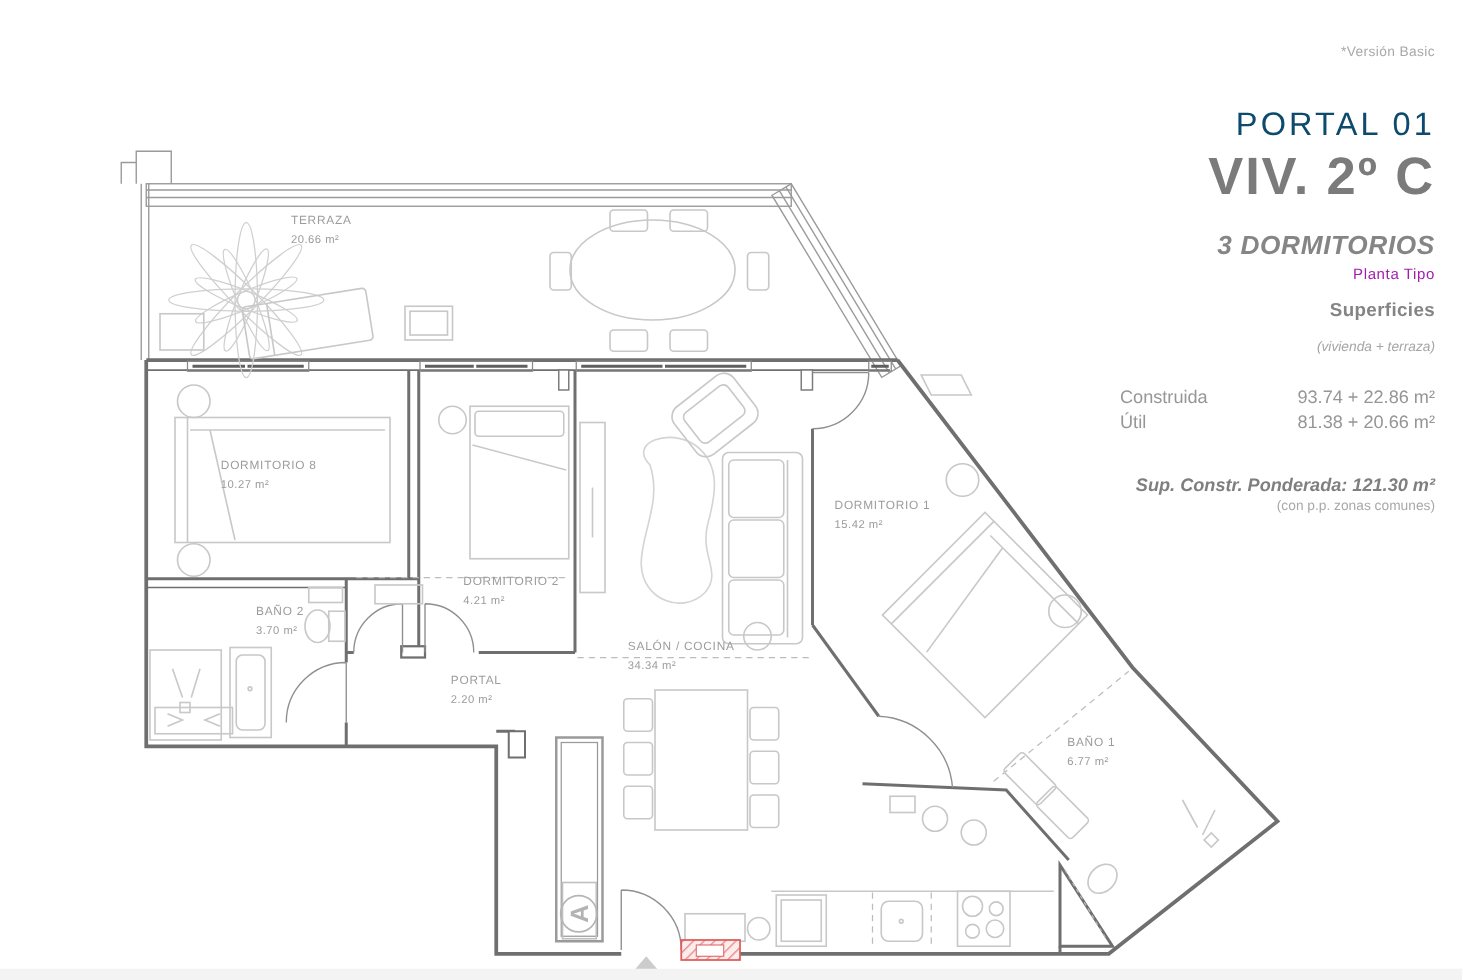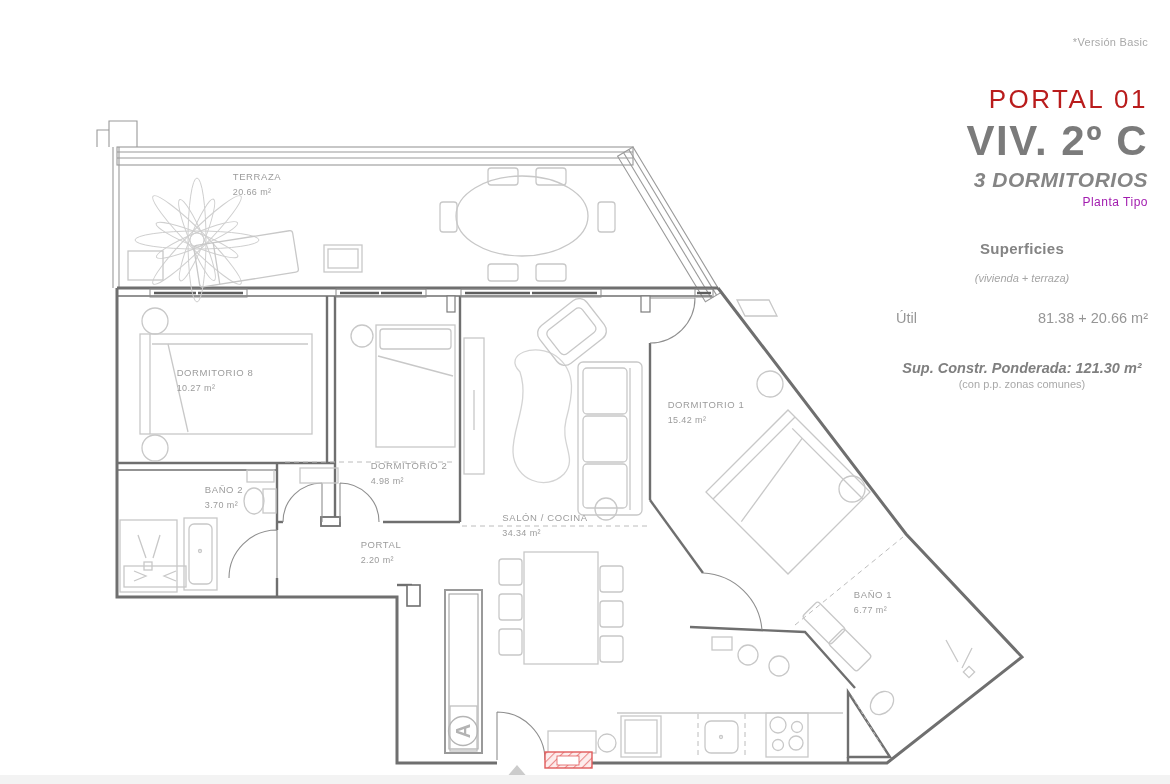--- a/index.html
+++ b/index.html
@@ -6,25 +6,25 @@
   .canvas{position:relative;width:1170px;height:784px;background:#ffffff;overflow:hidden;
           font-family:"Liberation Sans", sans-serif;}
   svg{position:absolute;left:0;top:0;}
   
   .room-label{position:absolute;transform:translateX(-50%);text-align:left;
               color:#9c9c9c;font-size:9.5px;letter-spacing:.6px;line-height:1.55;white-space:nowrap;}
   .room-label .area{font-size:9px;letter-spacing:.4px;}
   
   .version-note{position:absolute;right:22px;top:36px;font-size:11px;color:#a9a9a9;letter-spacing:.3px;}
   .title-block{position:absolute;right:22px;top:84px;text-align:right;color:#8f8f8f;}
-  .portal{font-size:26px;letter-spacing:2.5px;color:#b91c1c;}
+  .portal{font-size:26px;letter-spacing:2.5px;color:#0c4a6e;}
   .unit{font-size:42px;font-weight:bold;letter-spacing:1.5px;color:#7b7b7b;margin-top:2px;}
-  .unit-type{font-size:21px;font-weight:bold;font-style:italic;color:#858585;letter-spacing:.5px;margin-top:3px;}
+  .unit-type{font-size:21px;font-weight:bold;font-style:italic;color:#858585;letter-spacing:.5px;margin-top:20px;}
   .plan-type{font-size:12px;color:#a21caf;letter-spacing:.5px;margin-top:3px;}
-  .surfaces{position:absolute;right:22px;top:240px;width:252px;text-align:center;color:#969696;}
+  .surfaces{position:absolute;right:22px;top:240px;width:252px;text-align:right;color:#969696;}
   .surf-title{font-size:15px;font-weight:bold;color:#848484;letter-spacing:.3px;}
   .surf-sub{font-size:11px;font-style:italic;color:#a5a5a5;margin-top:15px;}
   .surf-rows{margin-top:24px;}
   .surf-row{display:flex;justify-content:space-between;font-size:14.5px;line-height:1.4;color:#969696;}
   .ponderada{margin-top:32px;font-size:14.5px;font-weight:bold;font-style:italic;color:#7f7f7f;}
   .ponderada-note{font-size:11px;color:#a9a9a9;margin-top:2px;}
   .page-edge{position:absolute;left:0;bottom:0;width:1170px;height:9px;background:#f3f3f3;}
 </style>
 </head>
 <body>
@@ -268,21 +268,21 @@
   <div class="room-label" style="left:215px;top:366px">
     <span>DORMITORIO 8</span><br>
     <span class="area">10.27 m²</span>
   </div>
   <div class="room-label" style="left:224px;top:483px">
     <span>BAÑO 2</span><br>
     <span class="area">3.70 m²</span>
   </div>
   <div class="room-label" style="left:409px;top:459px">
     <span>DORMITORIO 2</span><br>
-    <span class="area">4.98 m²</span>
+    <span class="area">4.21 m²</span>
   </div>
   <div class="room-label" style="left:381px;top:538px">
     <span>PORTAL</span><br>
     <span class="area">2.20 m²</span>
   </div>
   <div class="room-label" style="left:545px;top:511px">
     <span>SALÓN / COCINA</span><br>
     <span class="area">34.34 m²</span>
   </div>
   <div class="room-label" style="left:706px;top:398px">
@@ -300,20 +300,24 @@
     <div class="portal">PORTAL 01</div>
     <div class="unit">VIV. 2º C</div>
     <div class="unit-type">3 DORMITORIOS</div>
     <div class="plan-type">Planta Tipo</div>
   </div>
 
   <div class="surfaces">
     <div class="surf-title">Superficies</div>
     <div class="surf-sub">(vivienda + terraza)</div>
     <div class="surf-rows">
+      <div class="surf-row">
+        <span>Construida</span>
+        <span>93.74 + 22.86 m²</span>
+      </div>
       <div class="surf-row">
         <span>Útil</span>
         <span>81.38 + 20.66 m²</span>
       </div>
     </div>
     <div class="ponderada">Sup. Constr. Ponderada: 121.30 m²</div>
     <div class="ponderada-note">(con p.p. zonas comunes)</div>
   </div>
 
   <div class="page-edge"></div>

